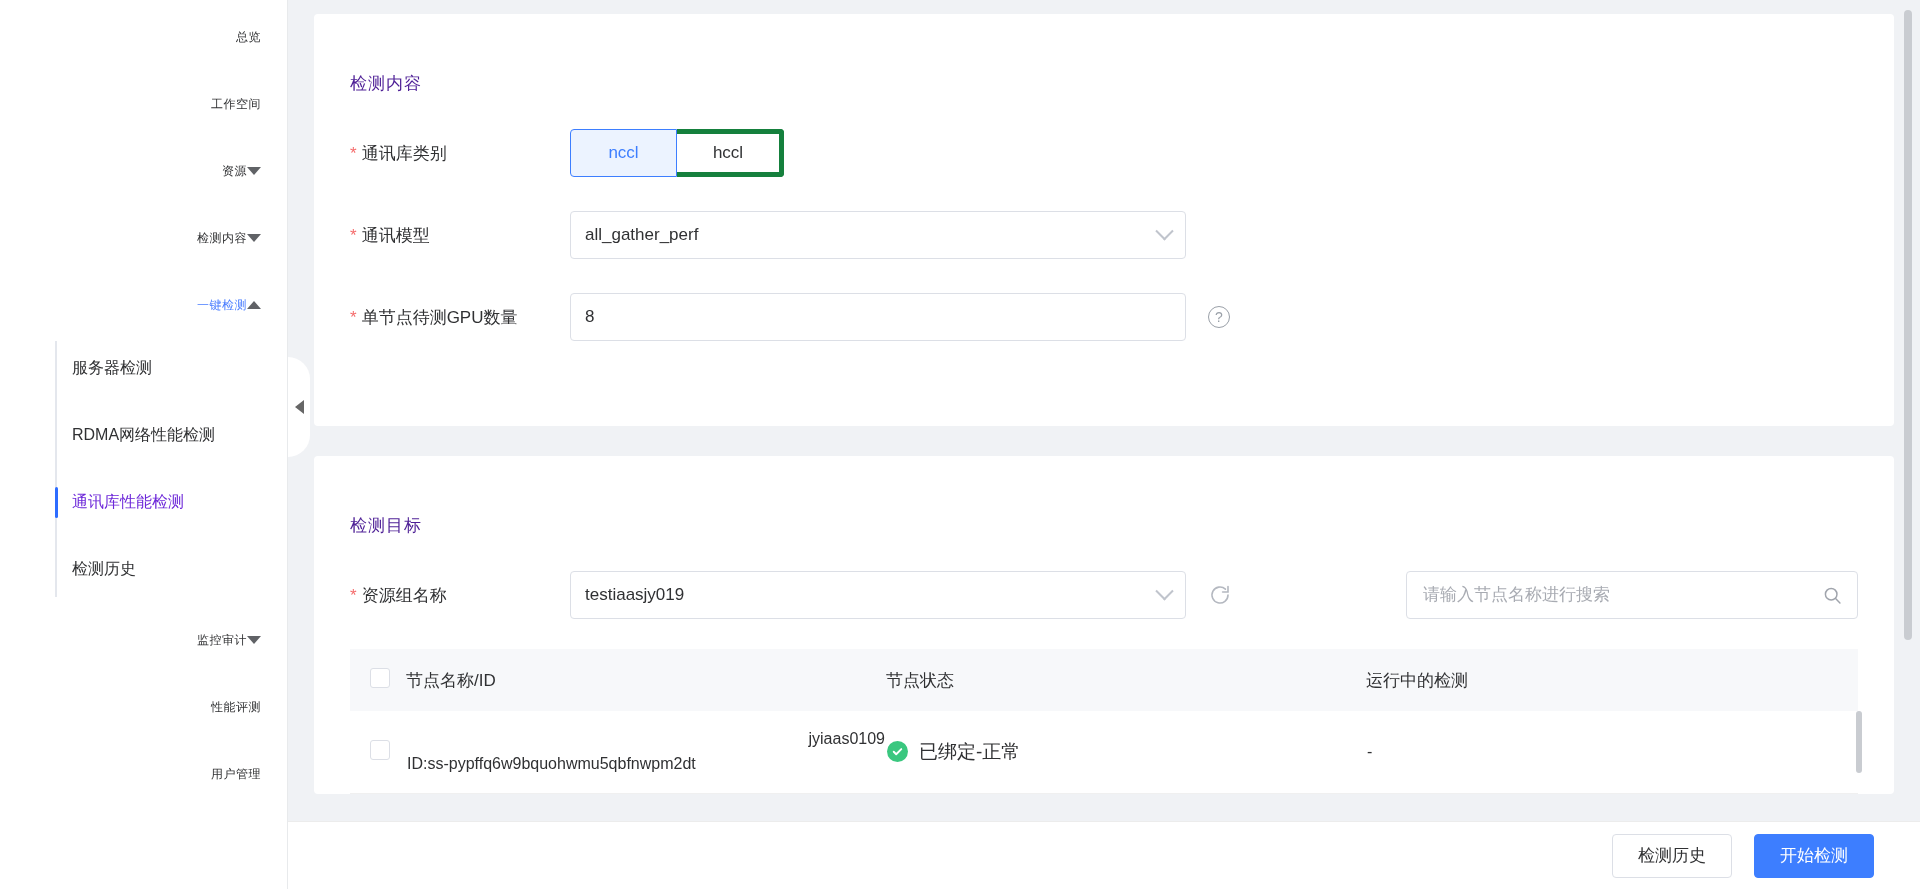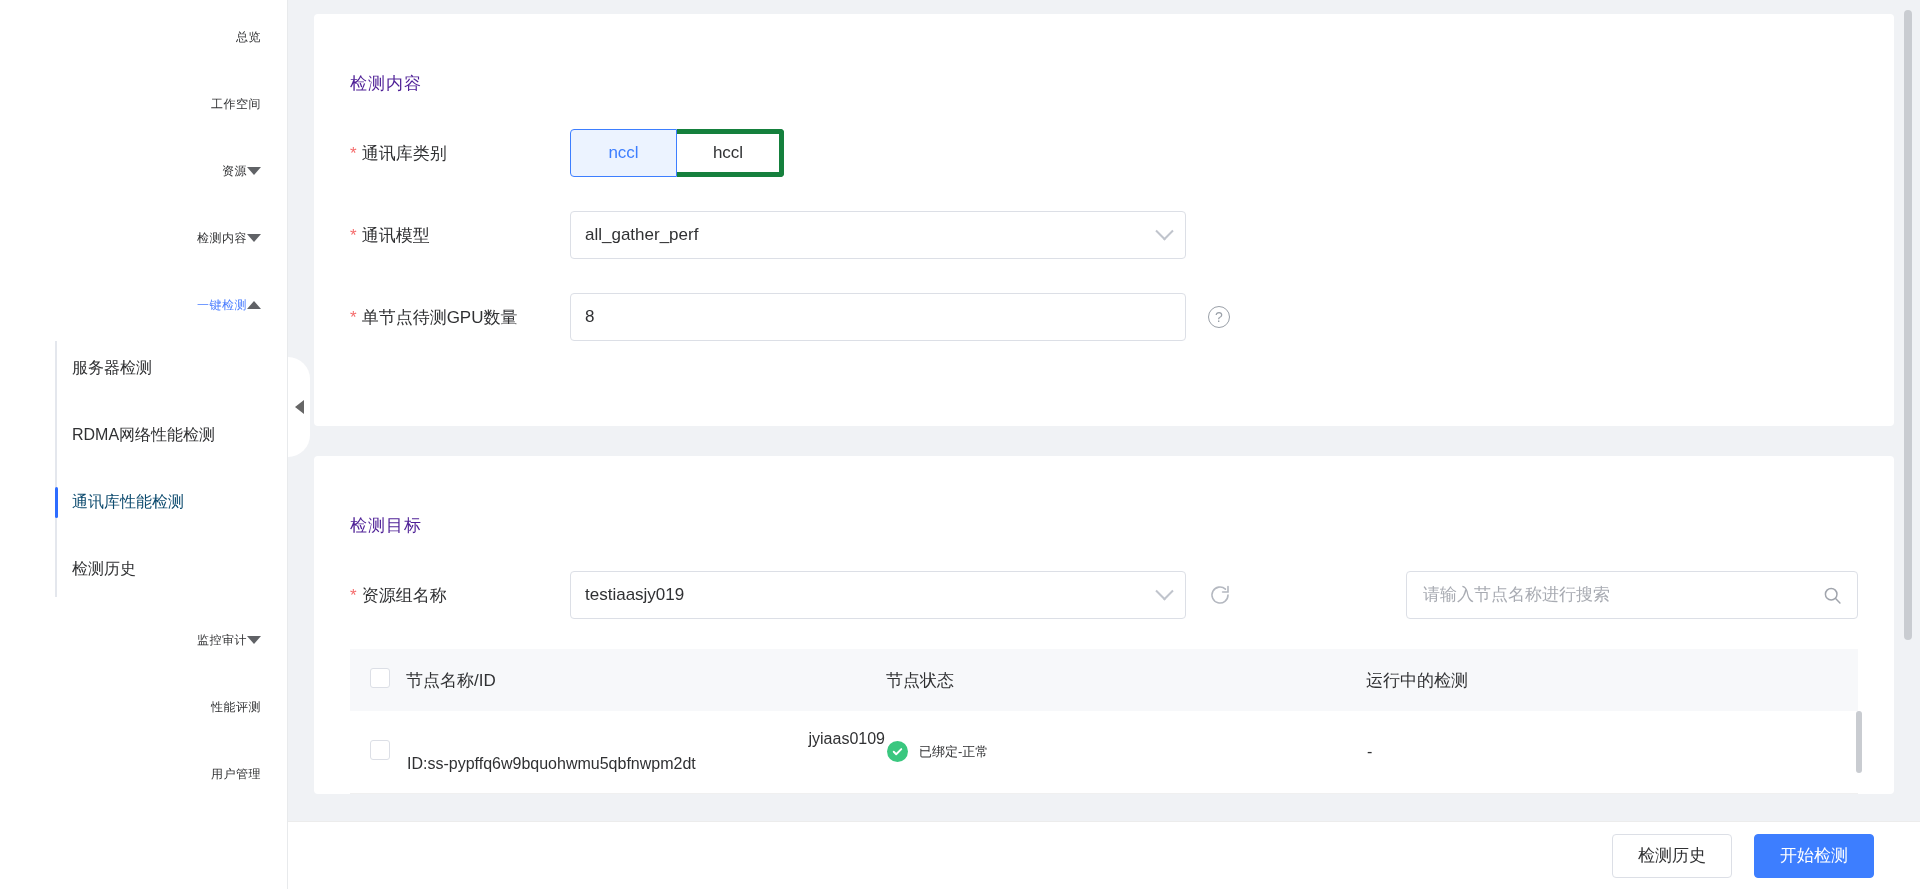--- a/index.html
+++ b/index.html
@@ -66,21 +66,21 @@
     display: flex;
     align-items: center;
     padding-left: 72px;
     font-size: 16px;
     color: #303133;
     cursor: pointer;
     position: relative;
     white-space: nowrap;
     user-select: none;
   }
-  .sub-item.active { color: #0c4a6e; }
+  .sub-item.active { color: #6d28d9; }
   .sub-item.active::before {
     content: "";
     position: absolute;
     left: 55px; top: 18px;
     width: 3px; height: 31px;
     background: #2d6cff;
     border-radius: 2px;
     z-index: 2;
   }
 
@@ -290,21 +290,21 @@
   .status-cell { display: flex; align-items: center; }
   .status-dot {
     width: 21px; height: 21px;
     border-radius: 50%;
     background: #3ac77f;
     margin-right: 11px;
     display: flex; align-items: center; justify-content: center;
     flex: 0 0 auto;
   }
   .status-dot svg { display: block; }
-  .status-text { font-size: 13px; color: #303133; }
+  .status-text { font-size: 19px; color: #303133; }
 
   
   .table-scrollbar {
     position: absolute;
     right: -4px;
     top: 62px;
     width: 6px;
     height: 62px;
     background: #c9ccd1;
     border-radius: 3px;

